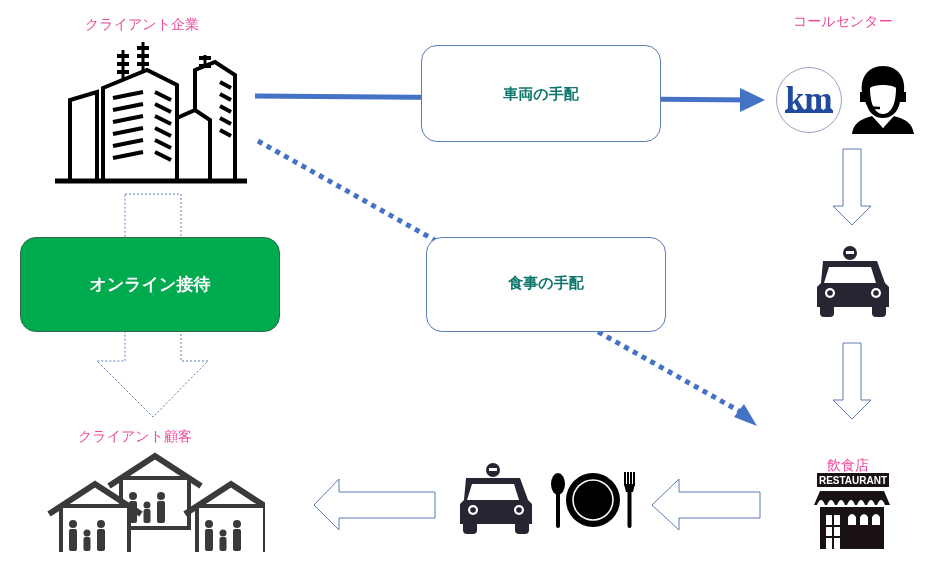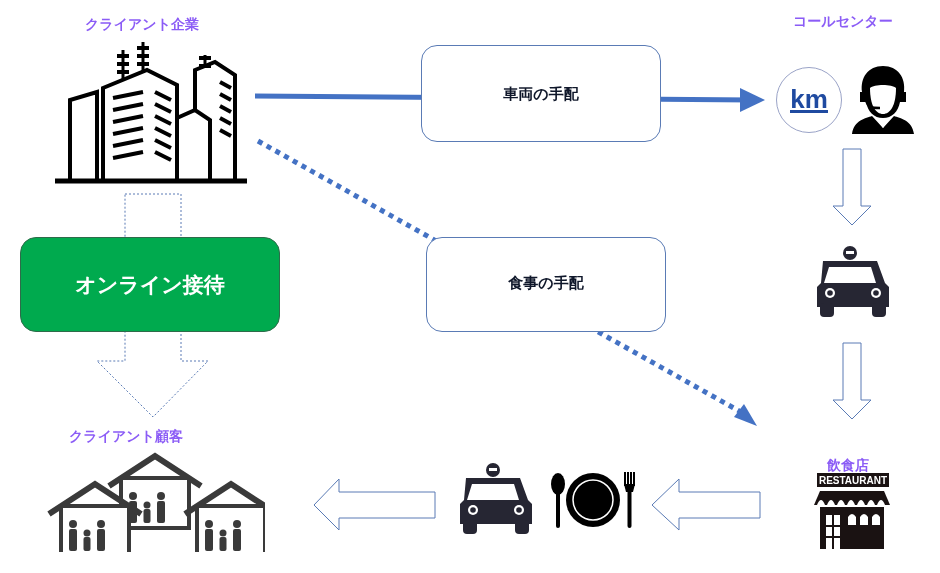--- a/index.html
+++ b/index.html
@@ -1,23 +1,23 @@
 <!DOCTYPE html>
 <html><head>
 <meta charset="utf-8">
 <style>
   html, body { margin:0; padding:0; background:#ffffff; }
   body { width:940px; height:573px; position:relative; overflow:hidden;
          font-family:"DejaVu Sans", "Liberation Sans", sans-serif; }
-  .label { position:absolute; color:#8b5cf6; font-weight:bold; font-size:14px; white-space:nowrap; }
+  .label { position:absolute; color:#ec4899; font-weight:normal; font-size:14px; white-space:nowrap; }
   .box { position:absolute; border:1.3px solid #5a7bb5; border-radius:16px; background:#fff;
          display:flex; align-items:center; justify-content:center; text-align:center;
-         color:#0f172a; font-weight:bold; font-size:15px; line-height:24px; }
+         color:#0f766e; font-weight:bold; font-size:15px; line-height:24px; }
   .green { position:absolute; background:#00aa4e; border:1.3px solid #2f6b4a; border-radius:16px;
-           color:#fff; font-weight:bold; font-size:21px; display:flex; align-items:center; justify-content:center; }
+           color:#fff; font-weight:bold; font-size:17px; display:flex; align-items:center; justify-content:center; }
   svg.layer { position:absolute; left:0; top:0; }
   .icon { position:absolute; }
 </style>
 </head>
 <body>
 
 <svg class="layer" width="940" height="573">
   <defs>
     <marker id="ah" markerWidth="8" markerHeight="8" refX="4" refY="4" orient="auto" markerUnits="strokeWidth">
       <path d="M0,0 L8,4 L0,8 z" fill="#4472c4"></path>
@@ -85,21 +85,21 @@
       <line x1="82" y1="16" x2="94" y2="16"></line>
       <line x1="82" y1="24" x2="94" y2="24"></line>
     <line x1="150" y1="15" x2="150" y2="28" stroke-width="3"></line>
     <line x1="144" y1="18" x2="156" y2="18"></line>
       <line x1="144" y1="26" x2="156" y2="26"></line>
   </g>
 </svg>
 
 <div class="label" style="left:793px;top:13px;">コールセンター</div>
 <div class="icon" style="left:776px;top:67px;width:64px;height:64px;border:1px solid #9aa3c7;border-radius:50%;display:flex;align-items:center;justify-content:center;">
-  <span style="font-family:Liberation Sans, sans-serif;font-weight:bold;font-size:26px;color:#1f4aa0;border-bottom:3px solid #1f4aa0;line-height:22px;">km</span>
+  <span style="font-family:Liberation Serif, serif;font-weight:bold;font-size:34px;color:#1f4aa0;border-bottom:3px solid #1f4aa0;line-height:22px;">km</span>
 </div>
 <svg class="icon" style="left:850px;top:62px;" width="66" height="72" viewBox="0 0 66 72">
   <path d="M33,4 C18,4 10,16 12,30 L10,30 L10,40 L16,40 C18,50 24,56 33,56 C42,56 48,50 50,40 L56,40 L56,30 L54,30 C56,16 48,4 33,4 Z" fill="#000"></path>
   <path d="M20,26 C24,22 42,22 46,26 C46,44 40,52 33,52 C26,52 20,44 20,26 Z" fill="#fff"></path>
   <path d="M16,38 C18,46 22,46 30,46" stroke="#000" stroke-width="2.5" fill="none"></path>
   <path d="M2,72 C4,58 16,56 22,54 L33,66 L44,54 C50,56 62,58 64,72 Z" fill="#000"></path>
   <path d="M26,56 L33,66 L40,56 Z" fill="#fff"></path>
 </svg>
 
 <div class="box" style="left:421px;top:45px;width:238px;height:95px;">
@@ -176,21 +176,21 @@
   <g fill="#000">
     <rect x="76" y="0" width="2" height="14"></rect>
       <rect x="79" y="0" width="2" height="14"></rect>
     <rect x="82" y="0" width="2" height="14"></rect>
       <rect x="85" y="0" width="2" height="14"></rect>
     <path d="M76,12 L87,12 L85,20 L78,20 Z"></path>
     <rect x="79.5" y="18" width="4" height="38" rx="2"></rect>
   </g>
 </svg>
 
-<div class="label" style="left:69px;top:428px;">クライアント顧客</div>
+<div class="label" style="left:78px;top:428px;">クライアント顧客</div>
 <svg class="icon" style="left:45px;top:452px;" width="220" height="100" viewBox="0 0 220 100">
   <defs>
     <g id="fam">
       <circle cx="0" cy="0" r="4"></circle>
         <rect x="-4" y="5" width="8" height="22" rx="2"></rect>
       <circle cx="14" cy="9" r="3.5"></circle>
         <rect x="10.5" y="13" width="7" height="14" rx="2"></rect>
       <circle cx="28" cy="0" r="4"></circle>
         <rect x="24" y="5" width="8" height="22" rx="2"></rect>
     </g>

